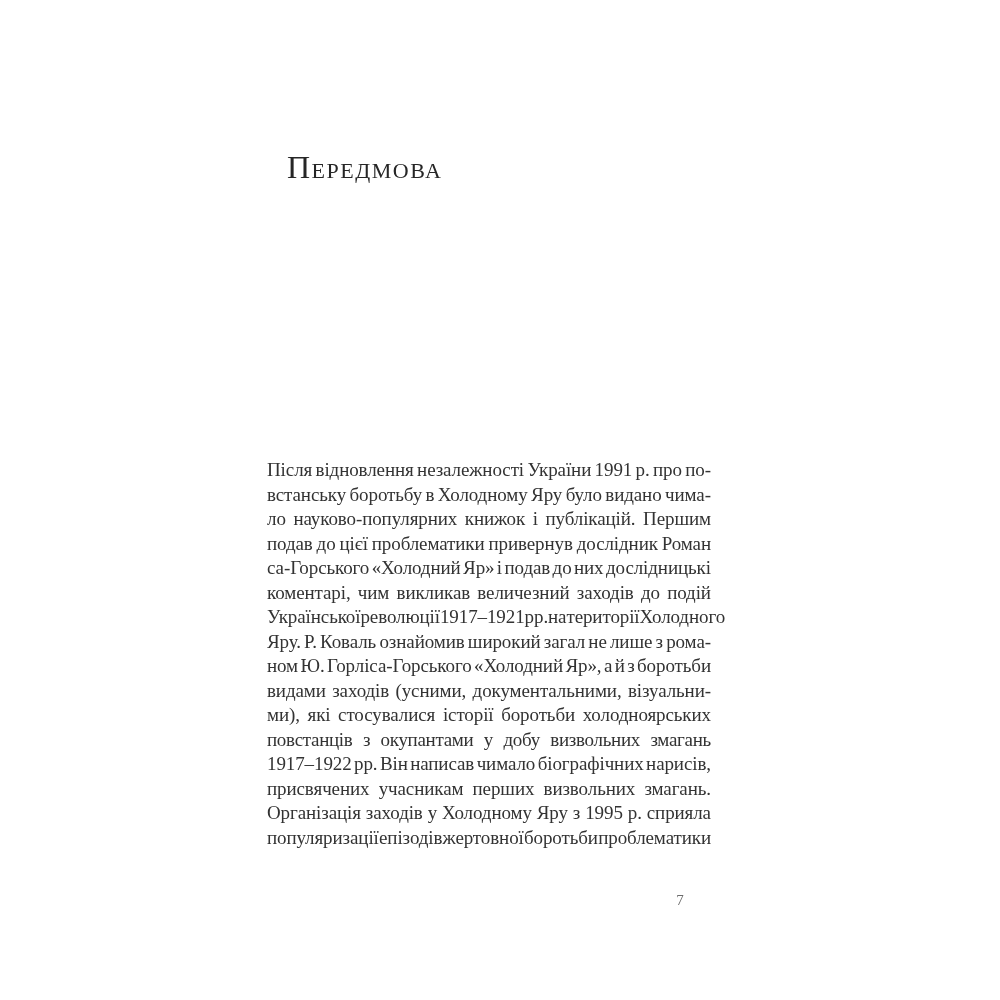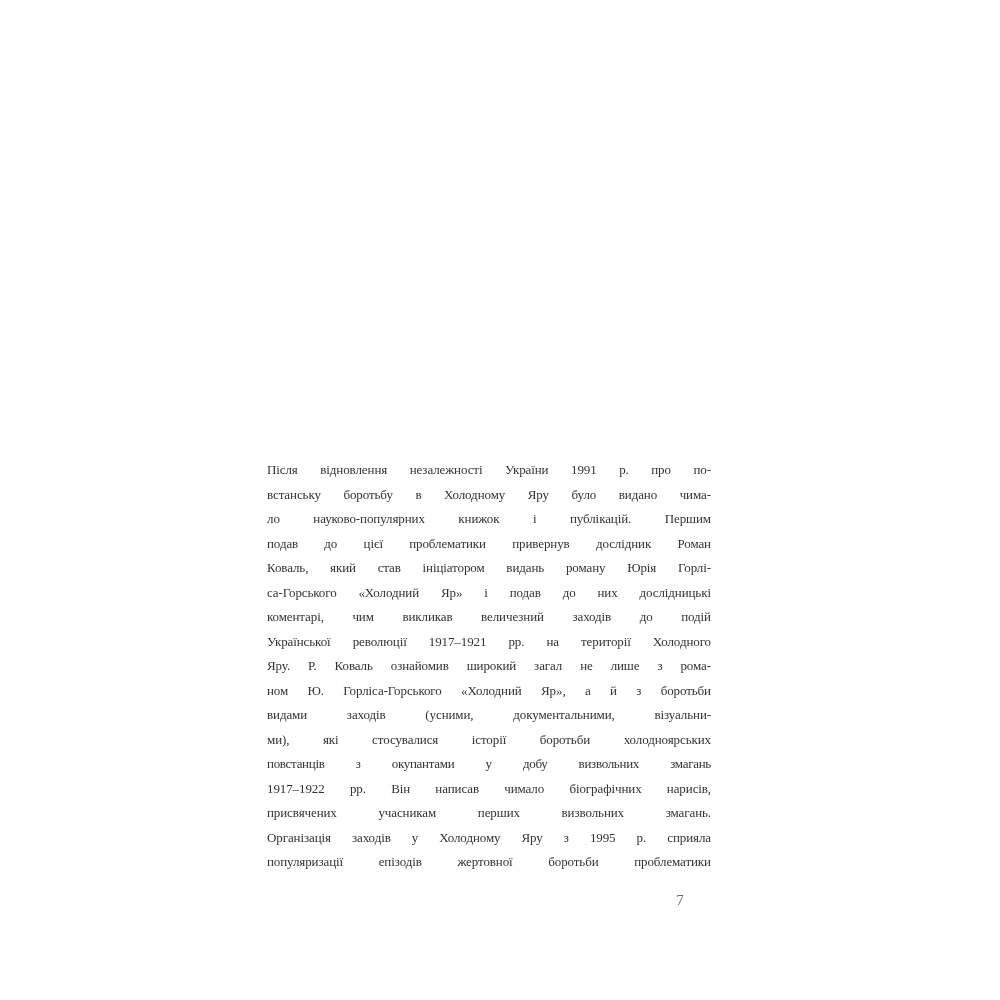--- a/index.html
+++ b/index.html
@@ -27,21 +27,21 @@
     color: #262626;
     line-height: 1.1;
     white-space: nowrap;
   }
   .body-text {
     position: absolute;
     left: 267px;
     top: 458px;
     width: 444px;
     color: #333333;
-    font-size: 13px;
+    font-size: 19px;
   }
   .line {
     display: flex;
     justify-content: space-between;
     height: 24.5px;
     line-height: 24.5px;
     white-space: nowrap;
     letter-spacing: -0.1px;
   }
   .line span { display: inline-block; }
@@ -58,20 +58,21 @@
     font-size: 15px;
     color: #6b6b6b;
     line-height: 1.2;
   }
 </style>
 </head>
 <body>
 
 <div class="canvas">
 
+  <h1 class="chapter-title">Передмова</h1>
 
   <div class="body-text">
     <div class="line">
         <span>Після</span>
         <span>відновлення</span>
         <span>незалежності</span>
         <span>України</span>
         <span>1991</span>
         <span>р.</span>
         <span>про</span>
@@ -98,30 +99,20 @@
     <div class="line">
         <span>подав</span>
         <span>до</span>
         <span>цієї</span>
         <span>проблематики</span>
         <span>привернув</span>
         <span>дослідник</span>
         <span>Роман</span>
       </div>
     <div class="line">
-        <span>Коваль,</span>
-        <span>який</span>
-        <span>став</span>
-        <span>ініціатором</span>
-        <span>видань</span>
-        <span>роману</span>
-        <span>Юрія</span>
-        <span>Горлі-</span>
-      </div>
-    <div class="line">
         <span>са-Горського</span>
         <span>«Холодний</span>
         <span>Яр»</span>
         <span>і</span>
         <span>подав</span>
         <span>до</span>
         <span>них</span>
         <span>дослідницькі</span>
       </div>
     <div class="line">

